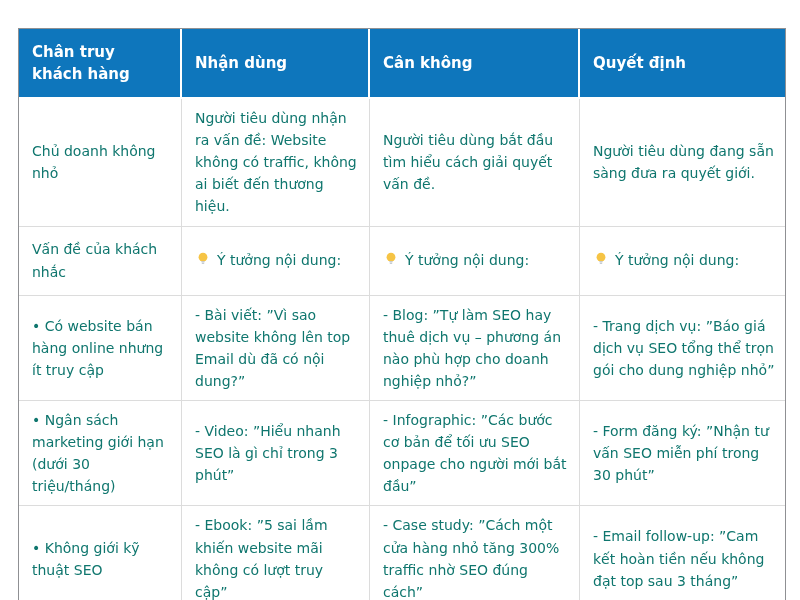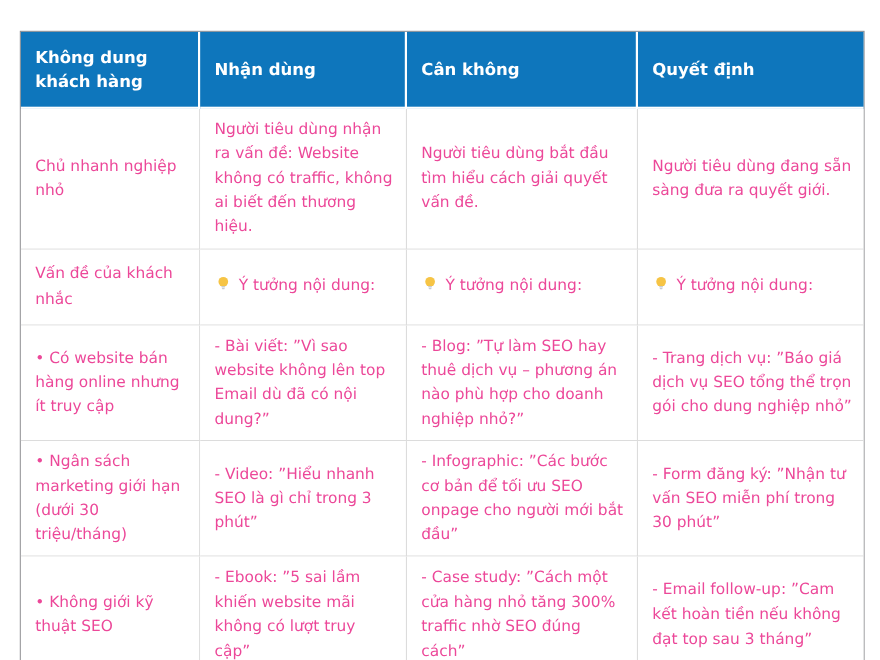--- a/index.html
+++ b/index.html
@@ -27,21 +27,21 @@
     text-align: left;
     vertical-align: middle;
     padding: 8px 10px 8px 13px;
     border-right: 2px solid #ffffff;
     border-bottom: 2px solid #ffffff;
     height: 70px;
     line-height: 1.5;
   }
   th:last-child { border-right: 0; }
   td {
-    color: #ec4899;
+    color: #0f766e;
     font-size: 14px;
     line-height: 1.58;
     text-align: left;
     vertical-align: middle;
     padding: 8px 10px 8px 13px;
     border-right: 1px solid #dcdcdc;
     border-bottom: 1px solid #dcdcdc;
     background: #ffffff;
     word-wrap: break-word;
   }
@@ -65,29 +65,29 @@
 <div class="table-wrap">
   <table class="journey">
     <colgroup>
       <col style="width:163px">
       <col style="width:188px">
       <col style="width:210px">
       <col style="width:205px">
     </colgroup>
     <thead>
       <tr>
-        <th><span>Không dung khách hàng</span></th>
+        <th><span>Chân truy khách hàng</span></th>
         <th><span>Nhận dùng</span></th>
         <th><span>Cân không</span></th>
         <th><span>Quyết định</span></th>
       </tr>
     </thead>
     <tbody>
       <tr class="r1">
-        <td><span>Chủ nhanh nghiệp nhỏ</span></td>
+        <td><span>Chủ doanh không nhỏ</span></td>
         <td><span>Người tiêu dùng nhận ra vấn đề: Website không có traffic, không ai biết đến thương hiệu.</span></td>
         <td><span>Người tiêu dùng bắt đầu tìm hiểu cách giải quyết vấn đề.</span></td>
         <td><span>Người tiêu dùng đang sẵn sàng đưa ra quyết giới.</span></td>
       </tr>
       <tr class="r2">
         <td><span>Vấn đề của khách nhắc</span></td>
         <td>
           <svg class="bulb" viewBox="0 0 24 24">
               <circle cx="12" cy="8.5" r="6.6" fill="#f6c445"></circle>
               <rect x="9.4" y="14.4" width="5.2" height="2" rx="1" fill="#c7ccd1"></rect>

